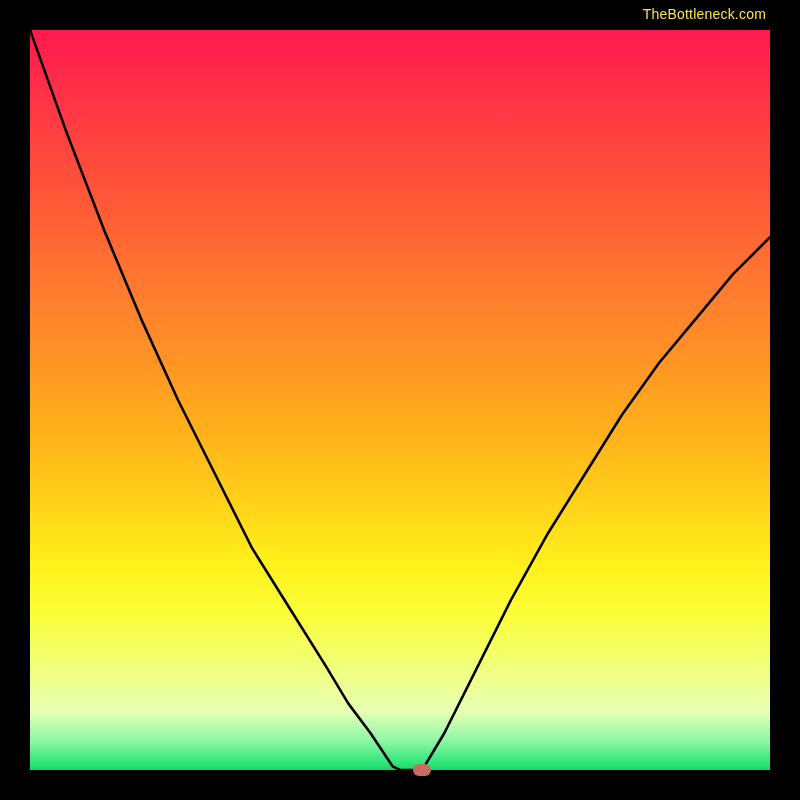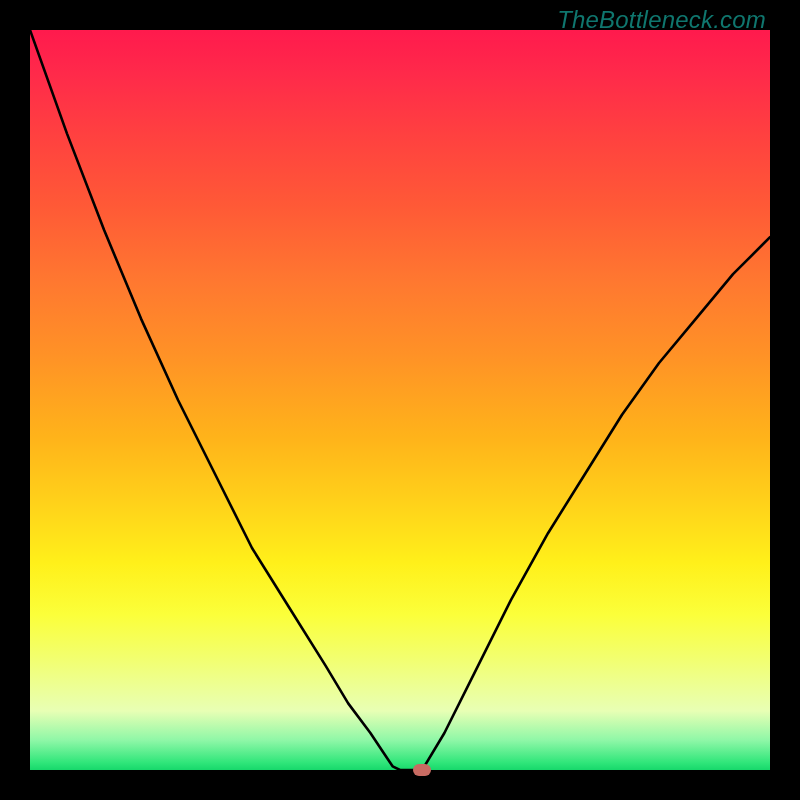--- a/index.html
+++ b/index.html
@@ -40,25 +40,24 @@
       #e8ffb4 92%,
       #8ef7a7 96%,
       #30e67a 99%,
       #17d86b 100%
     );
   }
   .watermark {
     position: absolute;
     top: 6px;
     right: 34px;
-    color: #0f766e;
-    font-size: 24px;
+    color: #fde047;
+    font-size: 14px;
     letter-spacing: 0.2px;
     user-select: none;
-    font-style: italic;
   }
   svg.curve {
     position: absolute;
     left: 0;
     top: 0;
     width: 740px;
     height: 740px;
   }
   .marker {
     position: absolute;

